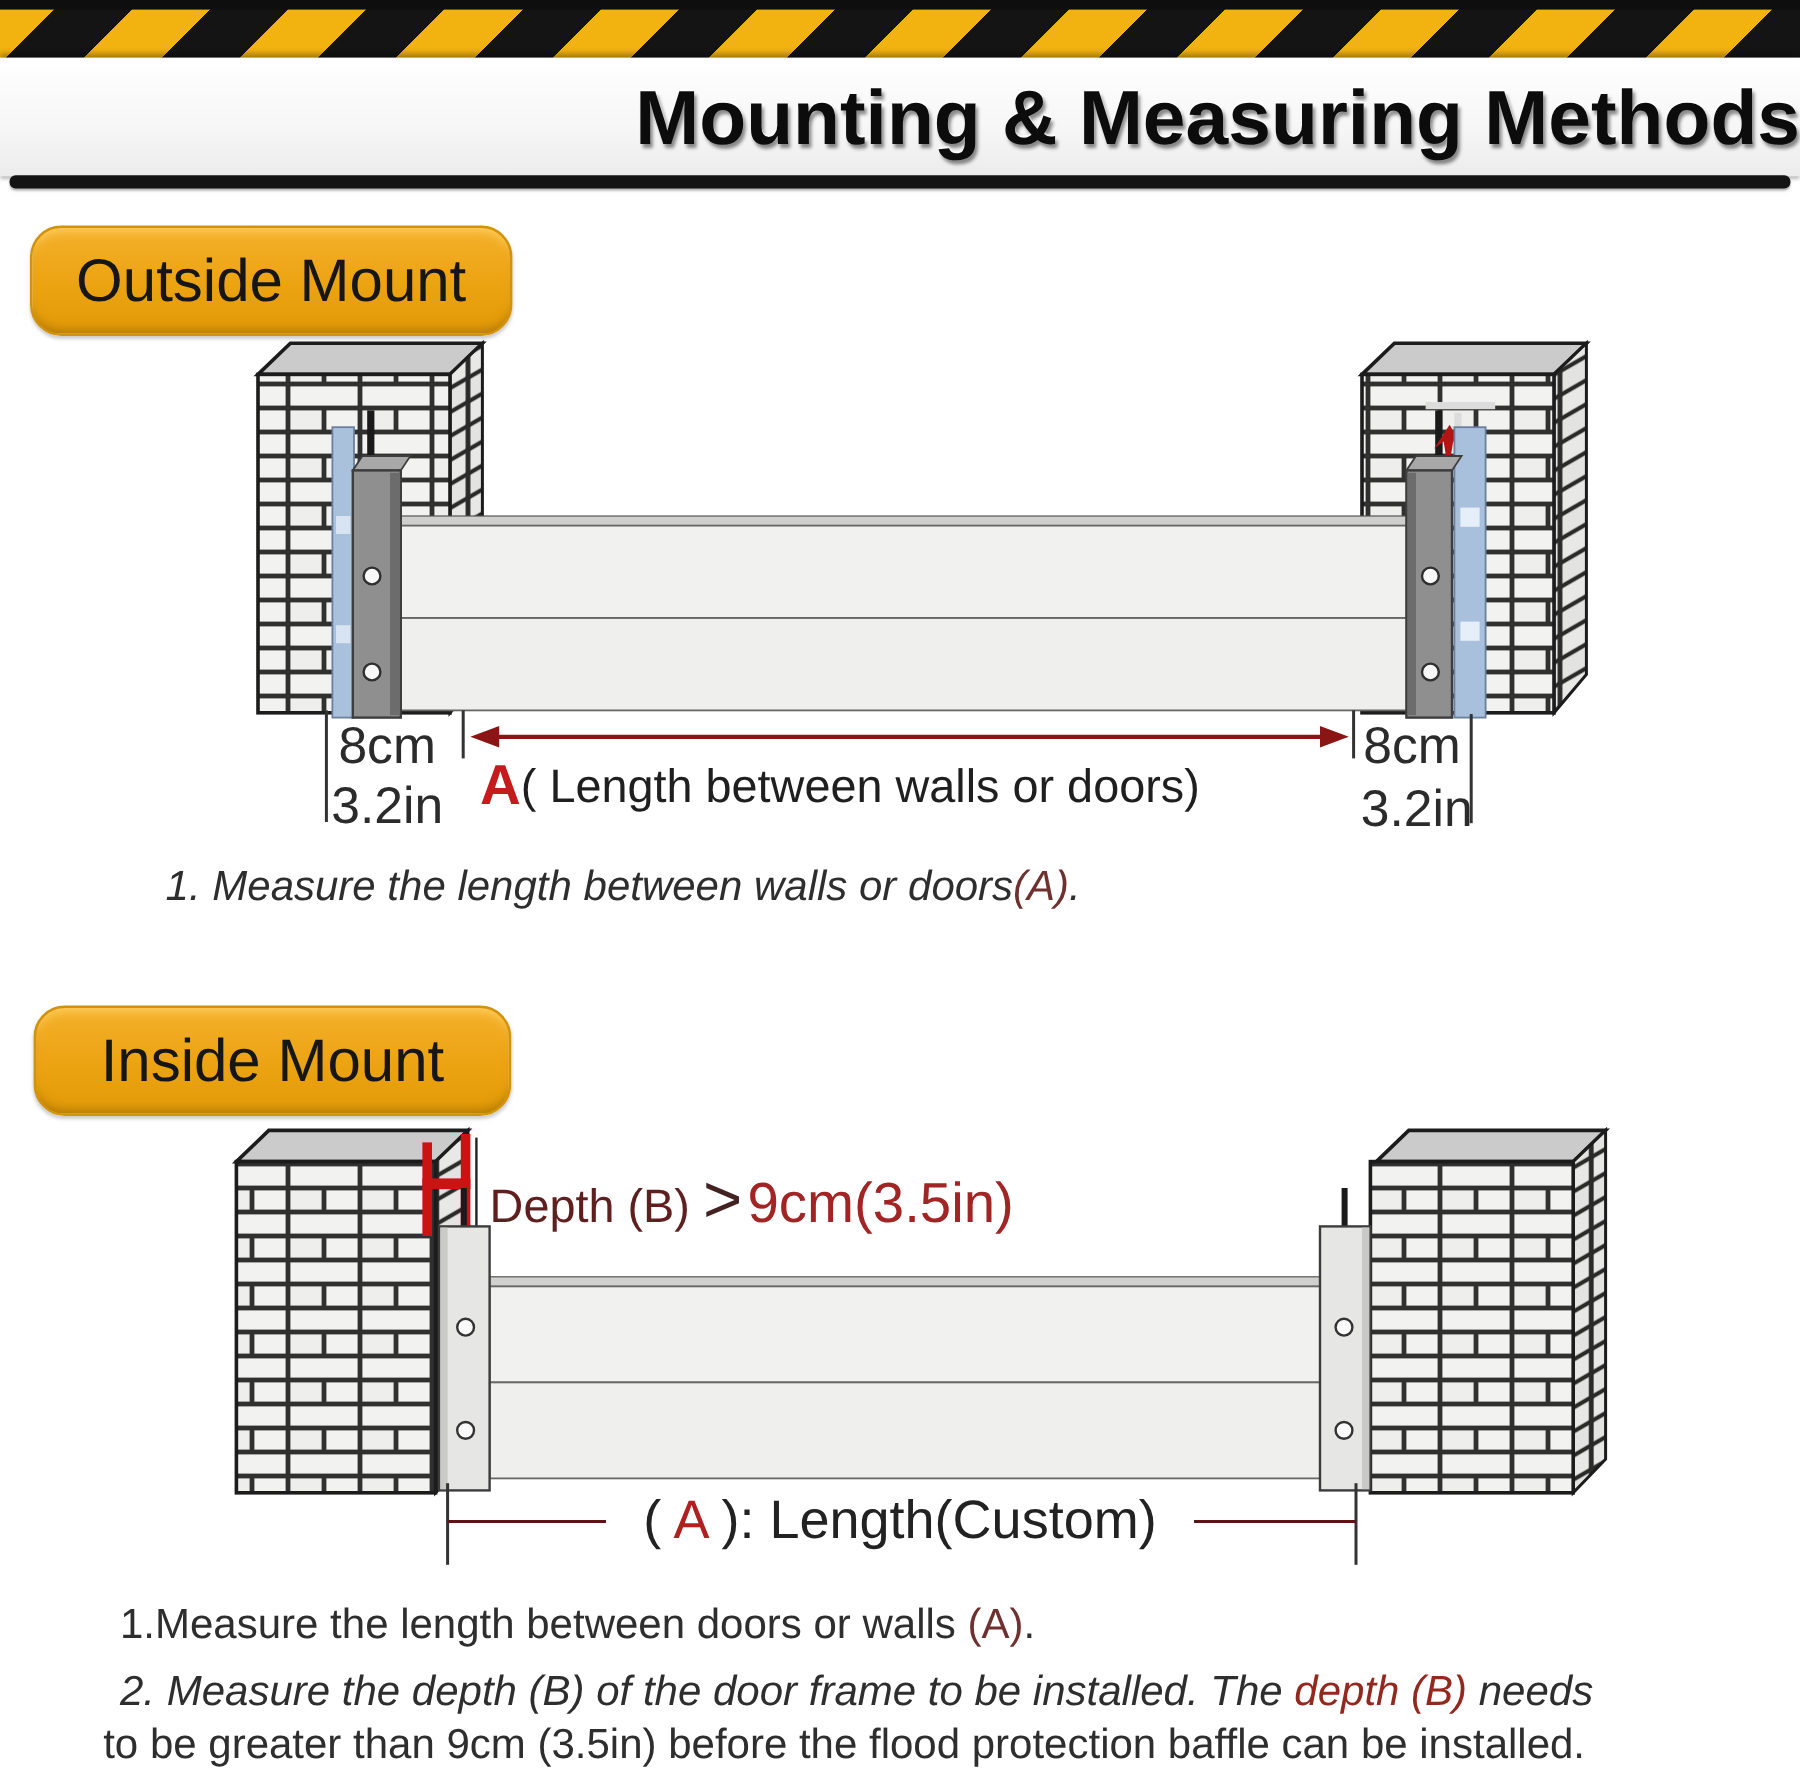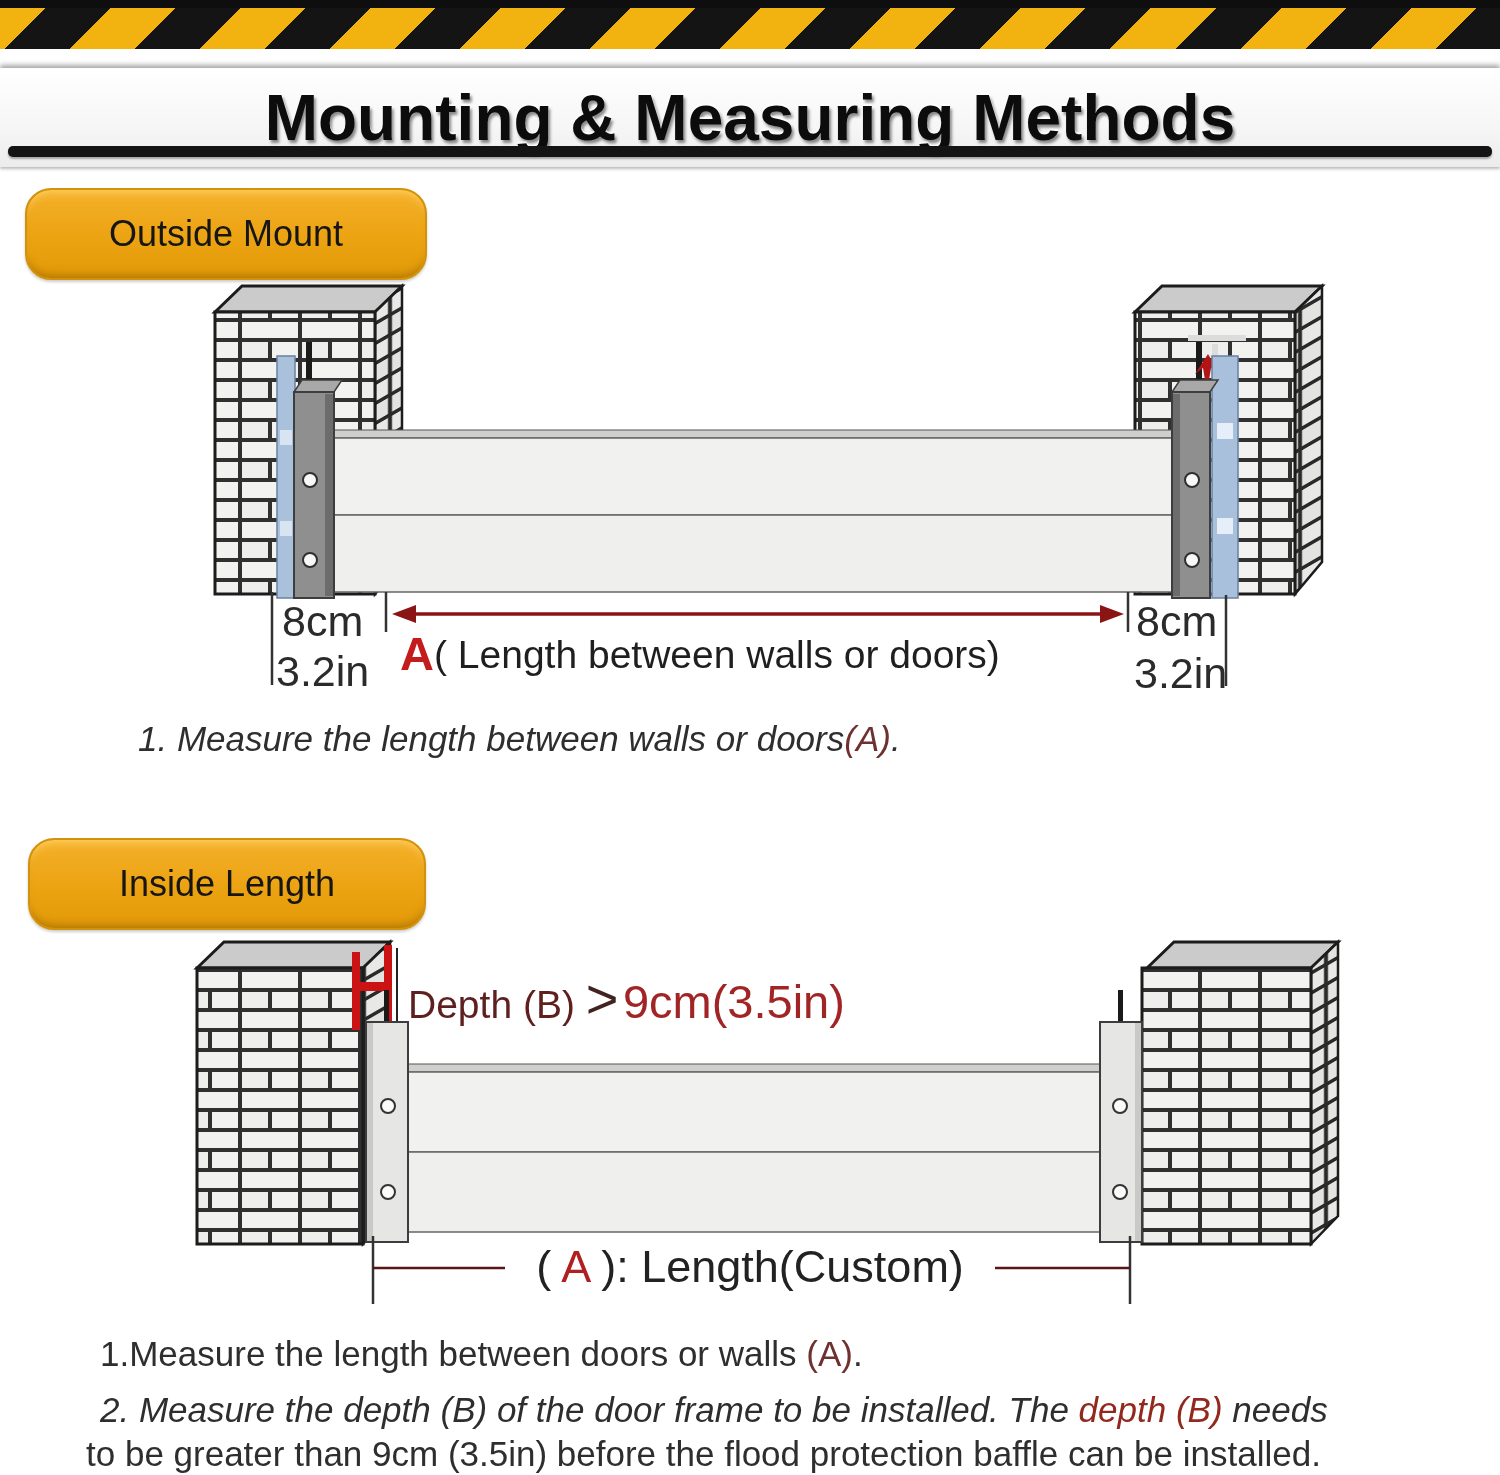--- a/index.html
+++ b/index.html
@@ -5,29 +5,29 @@
   html,body{margin:0;padding:0;background:#ffffff;}
   #stage{position:relative;width:1500px;height:1475px;background:#ffffff;overflow:hidden;
          font-family:"Liberation Sans",sans-serif;}
   
   .topbar{position:absolute;top:0;left:0;width:1500px;height:9px;background:#0e0e0e;}
   .stripes{position:absolute;top:8px;left:-20px;width:1545px;height:41px;
            background:repeating-linear-gradient(135deg,#f2b310 0 46px,#141414 46px 92px);}
   .banner{position:absolute;top:48px;left:0;width:1500px;height:99px;
           background:linear-gradient(180deg,#ffffff 0%,#f6f6f6 60%,#ececec 100%);
           box-shadow:0 -3px 5px rgba(0,0,0,.35),0 2px 3px rgba(0,0,0,.25);
-          display:flex;align-items:center;justify-content:center;margin-top:20px;}
+          display:flex;align-items:center;justify-content:flex-end;}
   .banner h1{margin:0;font-size:64px;font-weight:bold;color:#0c0c0c;letter-spacing:0;
              text-shadow:0 -2px 1px rgba(255,255,255,.75),2px 3px 3px rgba(0,0,0,.45);}
   .divider{position:absolute;top:146px;left:8px;width:1484px;height:11px;background:#141414;
            border-radius:5px;box-shadow:0 2px 2px rgba(0,0,0,.3);}
   
   .badge{position:absolute;background:linear-gradient(180deg,#f4b02a 0%,#eca312 55%,#e39a08 100%);
          border:2px solid #d2920c;border-radius:26px;color:#161616;
-         display:flex;align-items:center;justify-content:center;font-size:36px;
+         display:flex;align-items:center;justify-content:center;font-size:50px;
          box-shadow:inset 0 -8px 10px -6px #a87303,inset 0 8px 10px -6px #ffd267,0 2px 3px rgba(0,0,0,.2);}
   #badge-outside{left:25px;top:188px;width:398px;height:88px;}
   #badge-inside{left:28px;top:838px;width:394px;height:88px;}
   
   svg{position:absolute;left:0;}
   svg text{font-family:"Liberation Sans",sans-serif;}
   #svg-outside{top:280px;}
   #svg-inside{top:930px;}
   
   .step{position:absolute;font-size:35px;color:#2e2e2e;white-space:nowrap;}
@@ -48,21 +48,21 @@
   <div class="stripes"></div>
   <div class="banner">
     <h1>Mounting &amp; Measuring Methods</h1>
   </div>
   <div class="divider"></div>
 
   <div class="badge" id="badge-outside">
     <span>Outside Mount</span>
   </div>
   <div class="badge" id="badge-inside">
-    <span>Inside Length</span>
+    <span>Inside Mount</span>
   </div>
 
   <svg id="svg-outside" width="1500" height="430" viewBox="0 0 1500 430">
     <defs>
       <pattern id="brickF" width="60" height="40" patternUnits="userSpaceOnUse">
         <rect width="60" height="40" fill="#303030"></rect>
         <rect x="2" y="2" width="56" height="16" fill="#f2f2f0"></rect>
         <rect x="2" y="22" width="26" height="16" fill="#eeeeec"></rect>
         <rect x="32" y="22" width="26" height="16" fill="#f2f2f0"></rect>
       </pattern>

